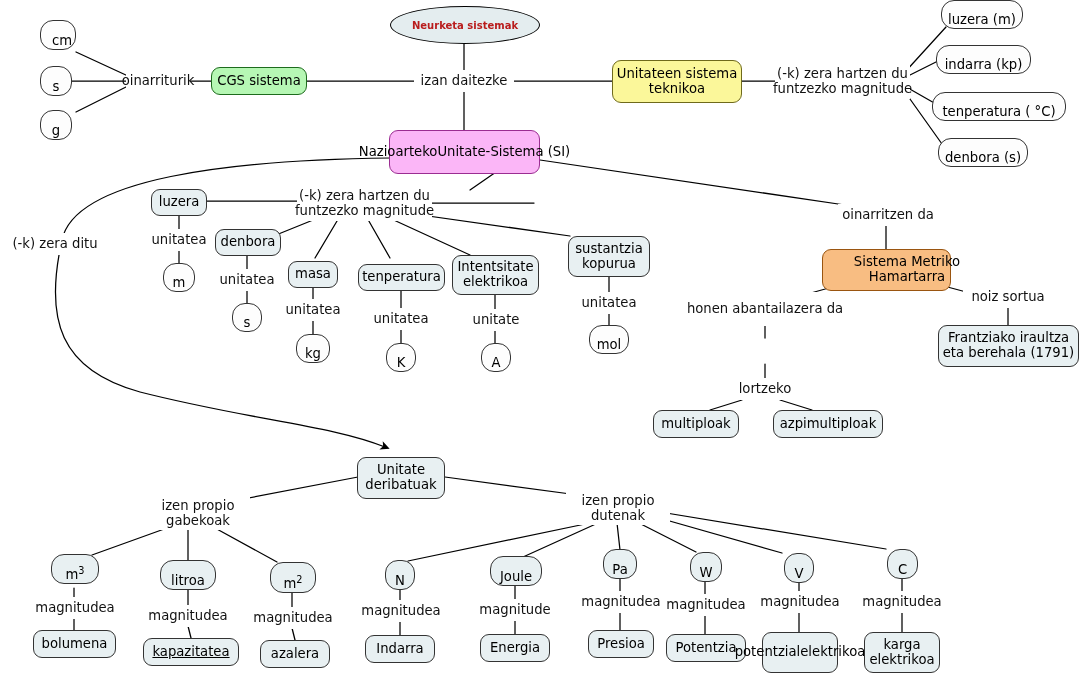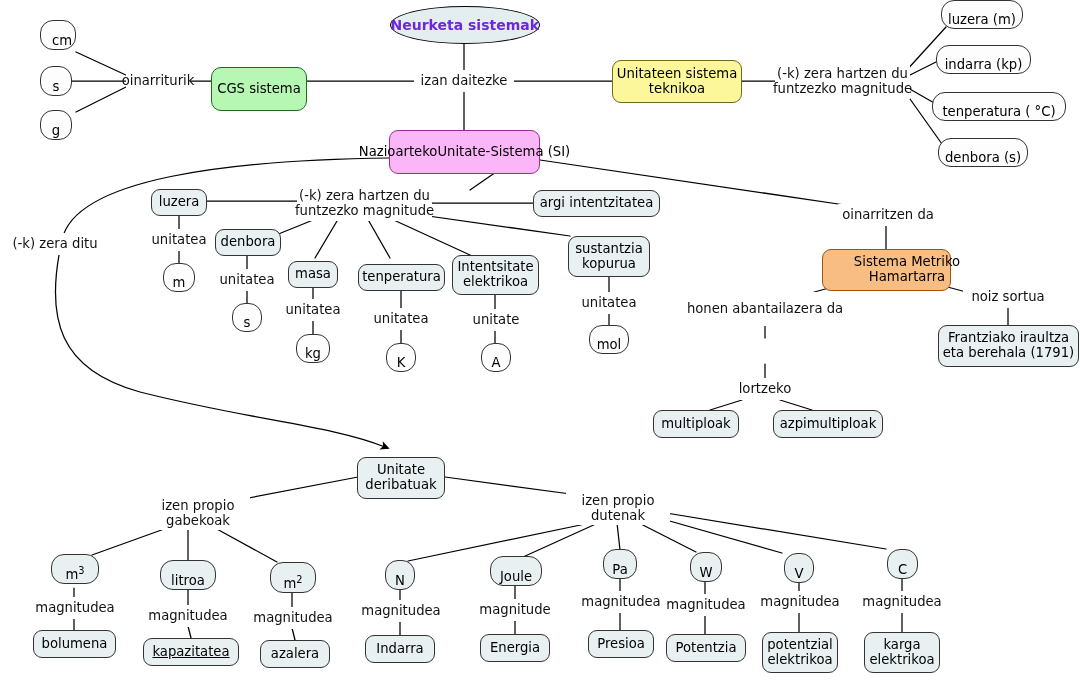--- a/index.html
+++ b/index.html
@@ -60,27 +60,27 @@
     font-size: 13.2px;
     background: #ffffff;
     white-space: nowrap;
     z-index: 5;
   }
   .title-ellipse {
     position: absolute;
     box-sizing: border-box;
     display: flex;
     align-items: center;
-    justify-content: flex-end;
+    justify-content: center;
     background: #e4edef;
     border: 1.6px solid #000000;
     border-radius: 50%;
     font-weight: bold;
-    font-size: 14px;
-    color: #6d28d9;
+    font-size: 10px;
+    color: #b91c1c;
     white-space: nowrap;
     z-index: 6;
   }
   .n-green  { background: #b6f7b4; border-color: #1d6b1d; }
   .n-yellow { background: #fbf79a; border-color: #6f6a1c; }
   .n-pink   { background: #fbb6f7; border-color: #9b2d92; }
   .n-orange { background: #f8bd82; border-color: #9a5510; }
   sup { font-size: 0.74em; vertical-align: super; }
 </style>
 </head>
@@ -201,21 +201,21 @@
   </div>
   <div class="node white round" style="left:40px; top:66px; width:32px; height:30px;">
     <span>s</span>
   </div>
   <div class="node white round" style="left:40px; top:110px; width:32px; height:30px;">
     <span>g</span>
   </div>
   <div class="label" style="left:126px; top:70px; width:64px; height:22px;">
     <span>oinarriturik</span>
   </div>
-  <div class="node n-green" style="left:211px; top:67px; width:96px; height:44px;border-radius:10px;">
+  <div class="node n-green" style="left:211px; top:67px; width:96px; height:28px;">
     <span>CGS sistema</span>
   </div>
 
   <div class="label" style="left:414px; top:70px; width:100px; height:22px;">
     <span>izan daitezke</span>
   </div>
 
   <div class="node n-yellow" style="left:612px; top:60px; width:130px; height:43px; flex-direction:column;">
     <span>Unitateen sistema</span>
     <span>teknikoa</span>
@@ -296,23 +296,20 @@
     <span>Intentsitate</span>
     <span>elektrikoa</span>
   </div>
   <div class="label" style="left:468px; top:309px; width:56px; height:22px;">
     <span>unitate</span>
   </div>
   <div class="node white round" style="left:481px; top:343px; width:30px; height:29px;">
     <span>A</span>
   </div>
 
-  <div class="node" style="left:533px; top:190px; width:127px; height:27px;">
-    <span>argi intentzitatea</span>
-  </div>
 
   <div class="node" style="left:568px; top:236px; width:82px; height:41px; flex-direction:column;">
     <span>sustantzia</span>
     <span>kopurua</span>
   </div>
   <div class="label" style="left:578px; top:292px; width:62px; height:22px;">
     <span>unitatea</span>
   </div>
   <div class="node white round" style="left:589px; top:325px; width:40px; height:29px;">
     <span>mol</span>
@@ -432,21 +429,21 @@
   <div class="node" style="left:666px; top:634px; width:80px; height:28px;">
     <span>Potentzia</span>
   </div>
 
   <div class="node round" style="left:784px; top:553px; width:30px; height:30px;">
     <span>V</span>
   </div>
   <div class="label" style="left:755px; top:591px; width:90px; height:22px;">
     <span>magnitudea</span>
   </div>
-  <div class="node" style="left:762px; top:632px; width:76px; height:41px; flex-direction:column;">
+  <div class="node" style="left:762px; top:632px; width:76px; height:41px; flex-direction:row;">
     <span>potentzial</span>
     <span>elektrikoa</span>
   </div>
 
   <div class="node round" style="left:887px; top:549px; width:31px; height:30px;">
     <span>C</span>
   </div>
   <div class="label" style="left:857px; top:591px; width:90px; height:22px;">
     <span>magnitudea</span>
   </div>

